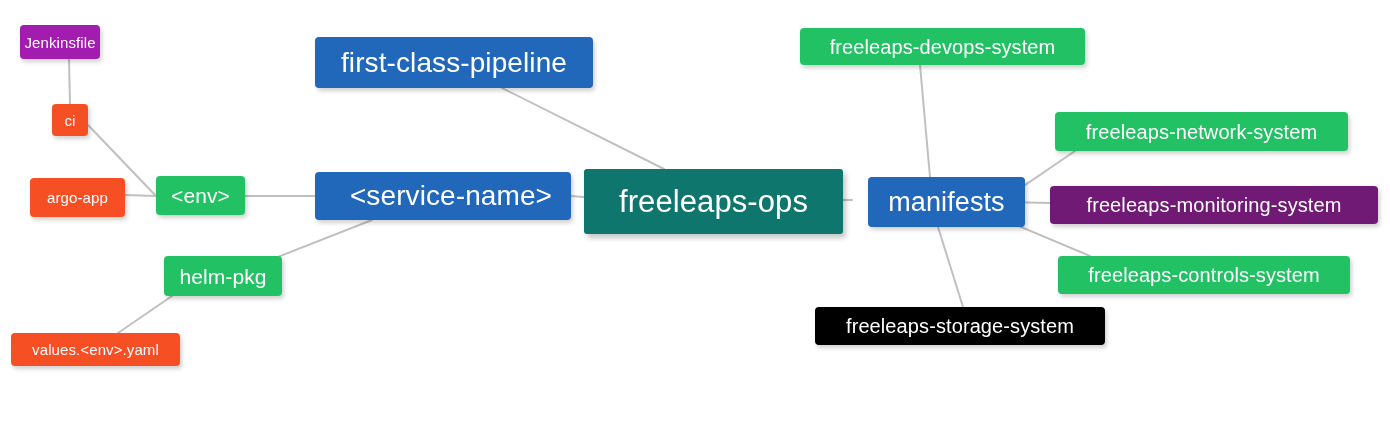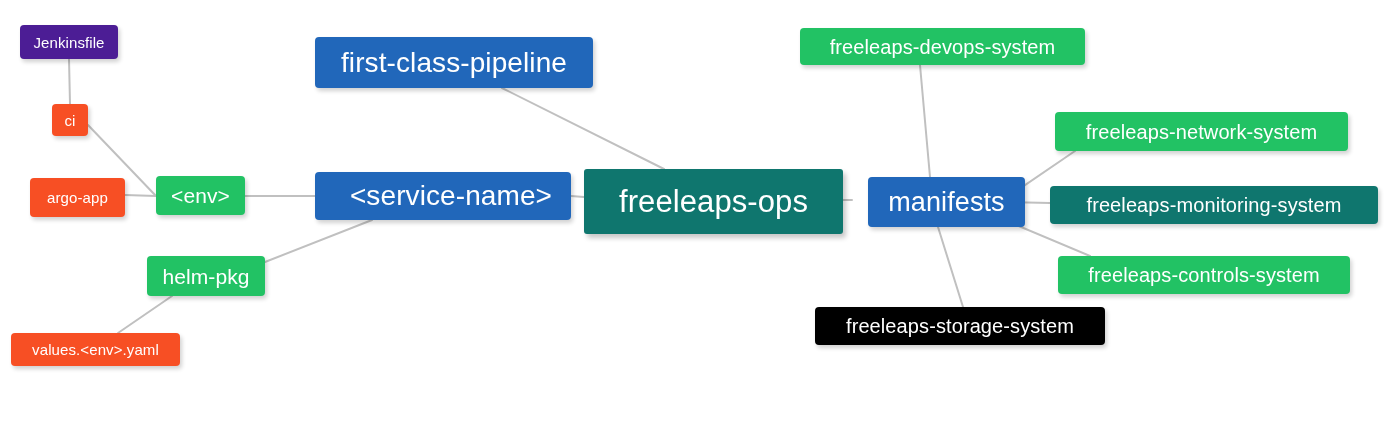--- a/index.html
+++ b/index.html
@@ -54,33 +54,33 @@
       <line x1="502" y1="88" x2="664" y2="169" stroke="#c0c0c0" stroke-width="2" stroke-linecap="round"></line>
       <line x1="571" y1="196" x2="584" y2="197" stroke="#c0c0c0" stroke-width="2" stroke-linecap="round"></line>
       <line x1="843" y1="200" x2="852" y2="200" stroke="#c0c0c0" stroke-width="2" stroke-linecap="round"></line>
       <line x1="930" y1="177" x2="920" y2="65" stroke="#c0c0c0" stroke-width="2" stroke-linecap="round"></line>
       <line x1="1009" y1="196" x2="1075" y2="151" stroke="#c0c0c0" stroke-width="2" stroke-linecap="round"></line>
       <line x1="1009" y1="202" x2="1050" y2="203" stroke="#c0c0c0" stroke-width="2" stroke-linecap="round"></line>
       <line x1="1009" y1="222" x2="1090" y2="256" stroke="#c0c0c0" stroke-width="2" stroke-linecap="round"></line>
       <line x1="938" y1="227" x2="963" y2="307" stroke="#c0c0c0" stroke-width="2" stroke-linecap="round"></line>
     </svg>
   <div id="node-layer">
-      <div class="node" style="left: 20px; top: 25px; width: 98px; height: 34px; font-size: 15px; background: #4c1d95; color: rgb(255, 255, 255);">
+      <div class="node" style="left: 20px; top: 25px; width: 80px; height: 34px; font-size: 15px; background: #a21caf; color: rgb(255, 255, 255);">
         <span>Jenkinsfile</span>
       </div>
       <div class="node" style="left: 52px; top: 104px; width: 36px; height: 32px; font-size: 15px; background: rgb(247, 79, 36); color: rgb(255, 255, 255);">
         <span>ci</span>
       </div>
       <div class="node" style="left: 30px; top: 178px; width: 95px; height: 39px; font-size: 15px; background: rgb(247, 79, 36); color: rgb(255, 255, 255);">
         <span>argo-app</span>
       </div>
       <div class="node" style="left: 156px; top: 176px; width: 89px; height: 39px; font-size: 21px; background: rgb(34, 194, 100); color: rgb(255, 255, 255);">
         <span>&lt;env&gt;</span>
       </div>
-      <div class="node" style="left: 147px; top: 256px; width: 118px; height: 40px; font-size: 21px; background: rgb(34, 194, 100); color: rgb(255, 255, 255);">
+      <div class="node" style="left: 164px; top: 256px; width: 118px; height: 40px; font-size: 21px; background: rgb(34, 194, 100); color: rgb(255, 255, 255);">
         <span>helm-pkg</span>
       </div>
       <div class="node" style="left: 11px; top: 333px; width: 169px; height: 33px; font-size: 15px; background: rgb(247, 79, 36); color: rgb(255, 255, 255);">
         <span>values.&lt;env&gt;.yaml</span>
       </div>
       <div class="node" style="left: 315px; top: 37px; width: 278px; height: 51px; font-size: 28px; background: rgb(33, 103, 186); color: rgb(255, 255, 255);">
         <span>first-class-pipeline</span>
       </div>
       <div class="node" style="left: 315px; top: 172px; width: 256px; height: 48px; font-size: 28px; background: rgb(33, 103, 186); color: rgb(255, 255, 255); padding-left: 28px;">
         <span>&lt;service-name&gt;</span>
@@ -90,21 +90,21 @@
       </div>
       <div class="node" style="left: 852px; top: 177px; width: 157px; height: 50px; font-size: 27px; background: rgb(33, 103, 186); color: rgb(255, 255, 255); margin-left: 16px;">
         <span>manifests</span>
       </div>
       <div class="node" style="left: 800px; top: 28px; width: 285px; height: 37px; font-size: 20px; background: rgb(34, 194, 100); color: rgb(255, 255, 255);">
         <span>freeleaps-devops-system</span>
       </div>
       <div class="node" style="left: 1055px; top: 112px; width: 293px; height: 39px; font-size: 20px; background: rgb(34, 194, 100); color: rgb(255, 255, 255);">
         <span>freeleaps-network-system</span>
       </div>
-      <div class="node" style="left: 1050px; top: 186px; width: 328px; height: 38px; font-size: 20px; background: #0f766e; color: rgb(255, 255, 255);">
+      <div class="node" style="left: 1050px; top: 186px; width: 328px; height: 38px; font-size: 20px; background: #701a75; color: rgb(255, 255, 255);">
         <span>freeleaps-monitoring-system</span>
       </div>
       <div class="node" style="left: 1058px; top: 256px; width: 292px; height: 38px; font-size: 20px; background: rgb(34, 194, 100); color: rgb(255, 255, 255);">
         <span>freeleaps-controls-system</span>
       </div>
       <div class="node" style="left: 815px; top: 307px; width: 290px; height: 38px; font-size: 20px; background: #000000; color: rgb(255, 255, 255);">
         <span>freeleaps-storage-system</span>
       </div>
     </div>
 </div>

